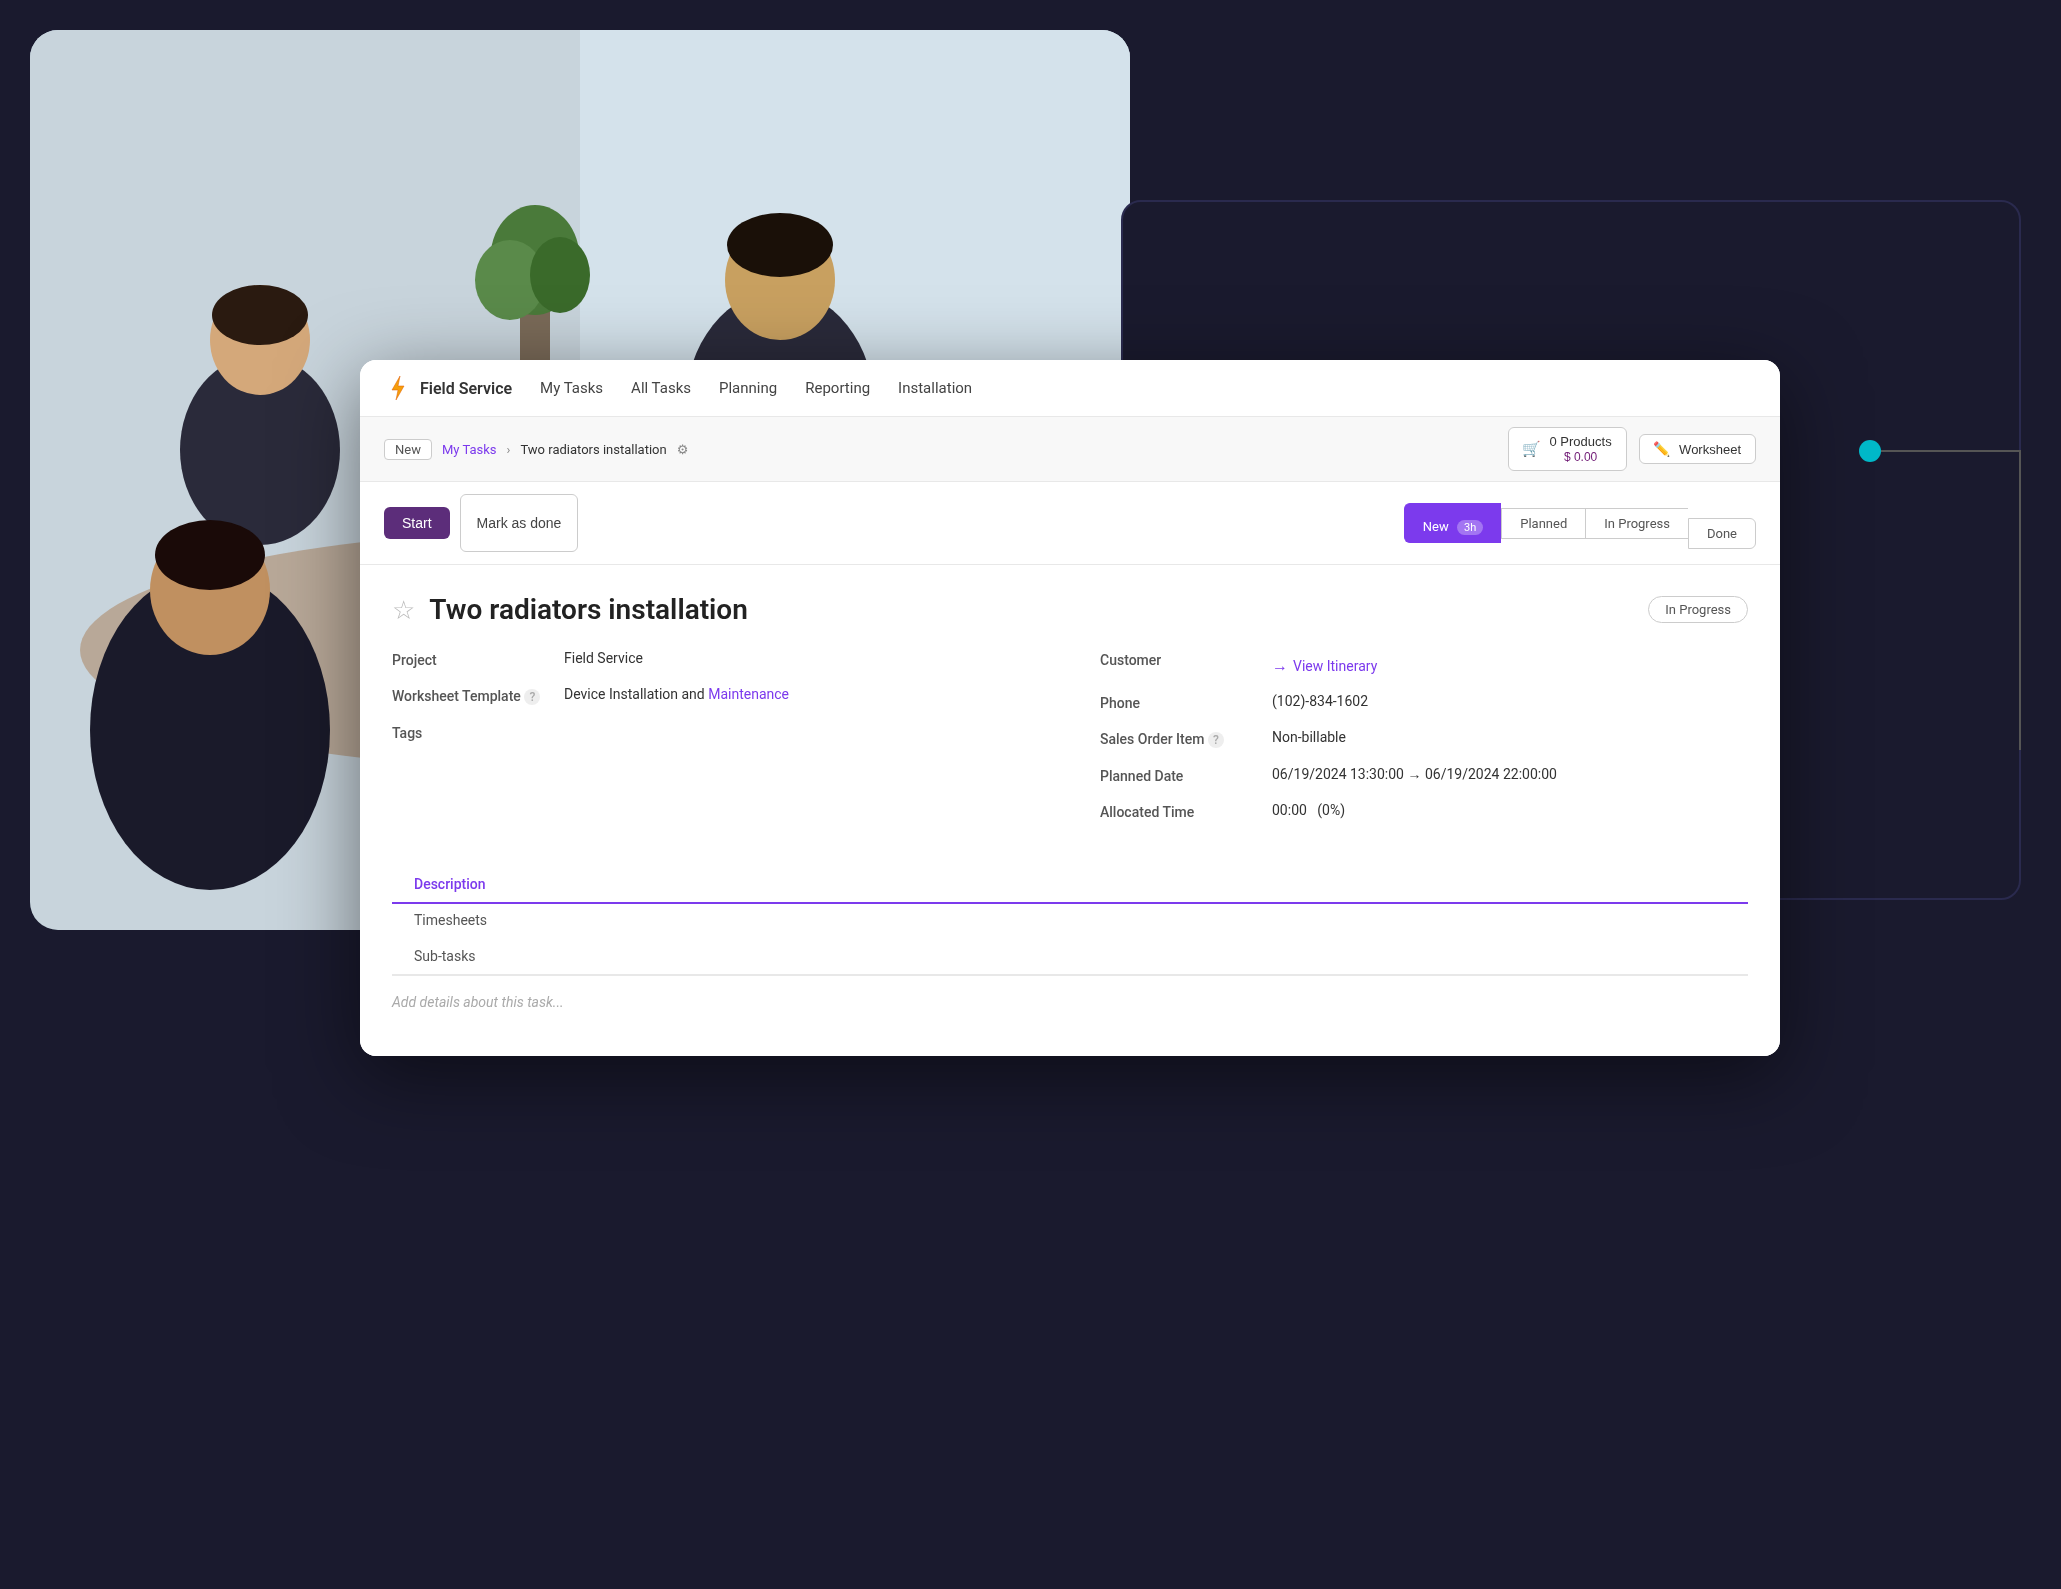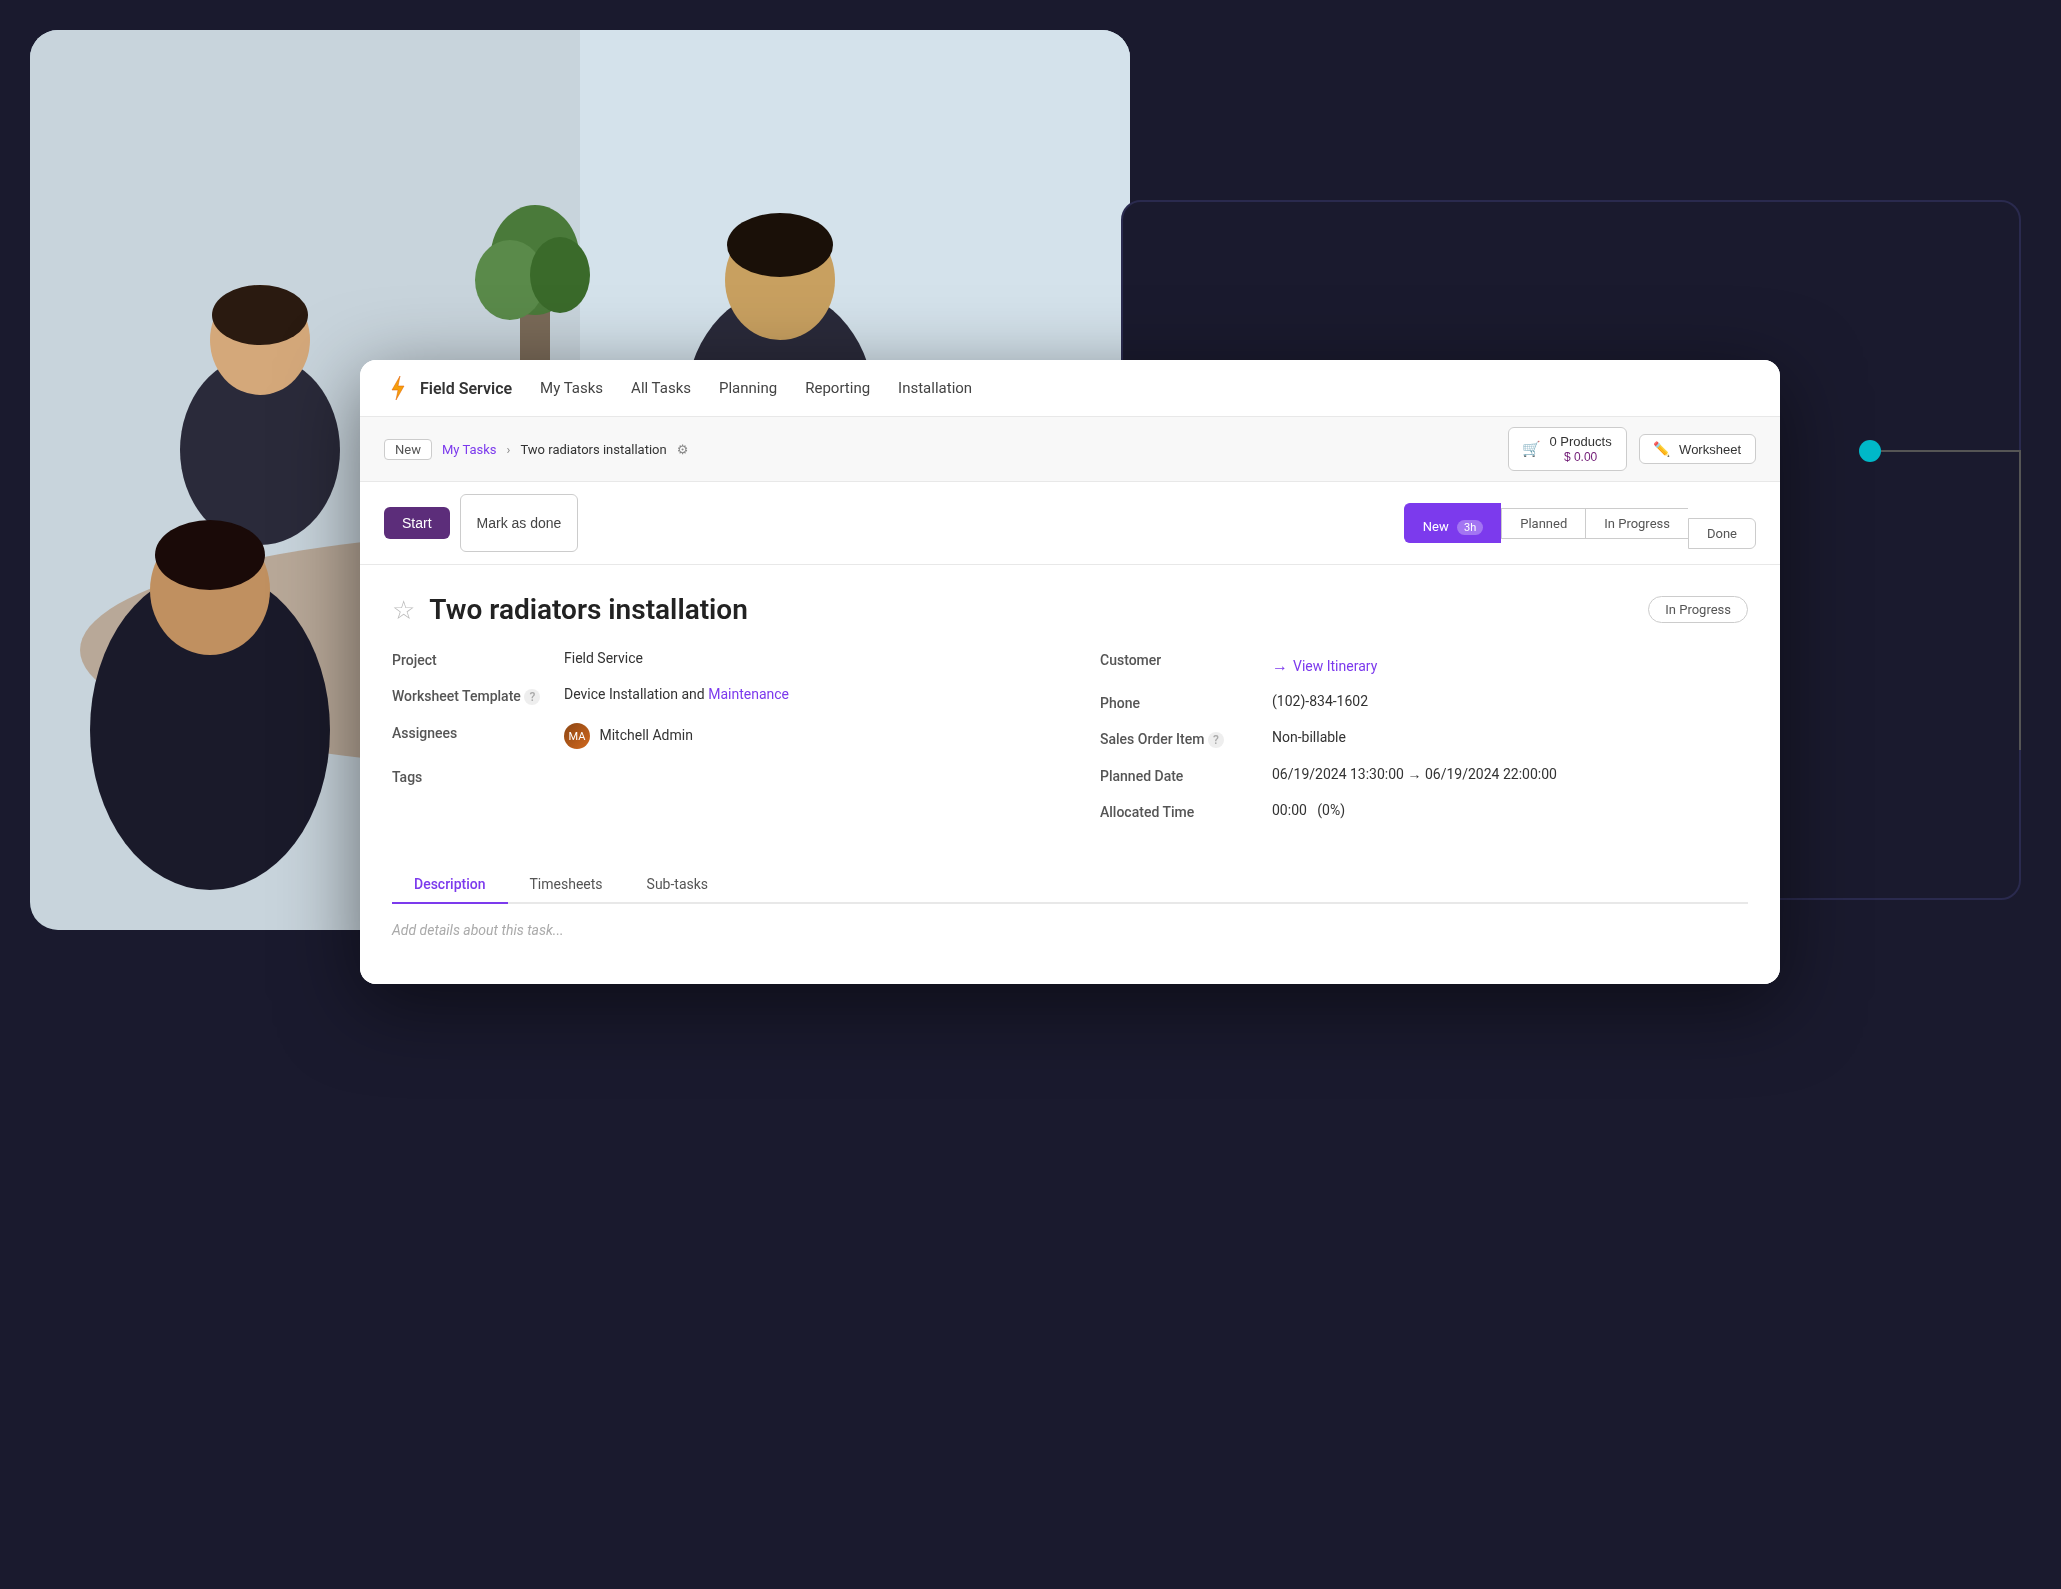--- a/index.html
+++ b/index.html
@@ -388,20 +388,21 @@
     }
 
     .arrow-icon { font-size: 16px; }
 
     
     .tabs-bar {
       display: flex;
       border-bottom: 2px solid #e8e8e8;
       margin-top: 28px;
       margin-bottom: 0;
+      flex-direction: column;
     }
 
     .tab {
       padding: 10px 22px;
       font-size: 14px;
       color: #555;
       cursor: pointer;
       border-bottom: 2px solid transparent;
       margin-bottom: -2px;
     }
@@ -561,29 +562,20 @@
         <div class="field-row">
           <span class="field-label">
             <span>Worksheet Template</span>
             <span class="help-icon">?</span>
           </span>
           <span class="field-value">
             Device Installation and <span class="field-link">Maintenance</span>
           </span>
         </div>
         <div class="field-row">
-          <span class="field-label">Assignees</span>
-          <span class="field-value">
-            <span class="assignee-avatar">
-              <span>MA</span>
-            </span>
-            <span>Mitchell Admin</span>
-          </span>
-        </div>
-        <div class="field-row">
           <span class="field-label">Tags</span>
           <span class="field-value"></span>
         </div>
       </div>
 
       <div class="form-right">
         <div class="field-row">
           <span class="field-label">Customer</span>
           <div>
             <div class="view-itinerary">

